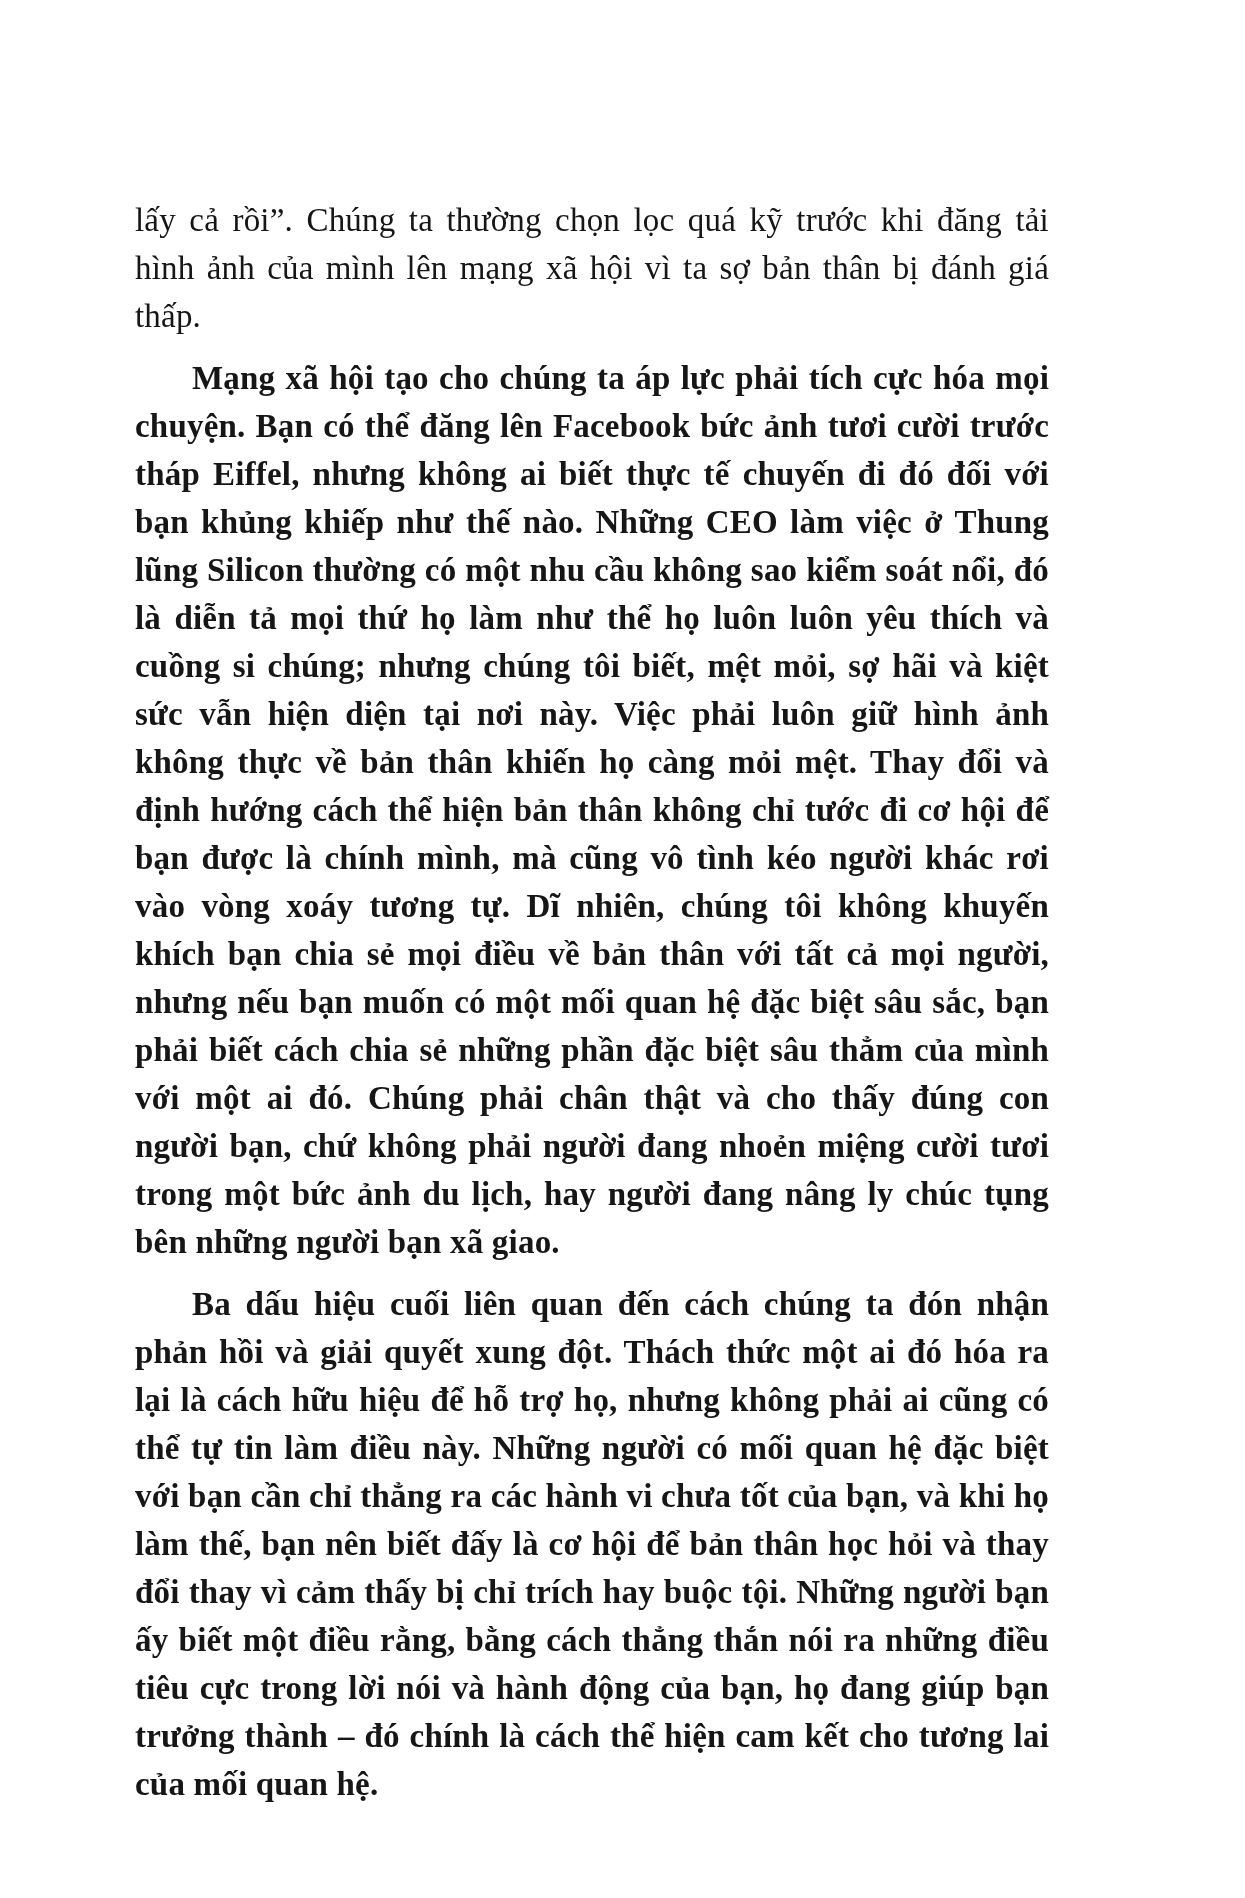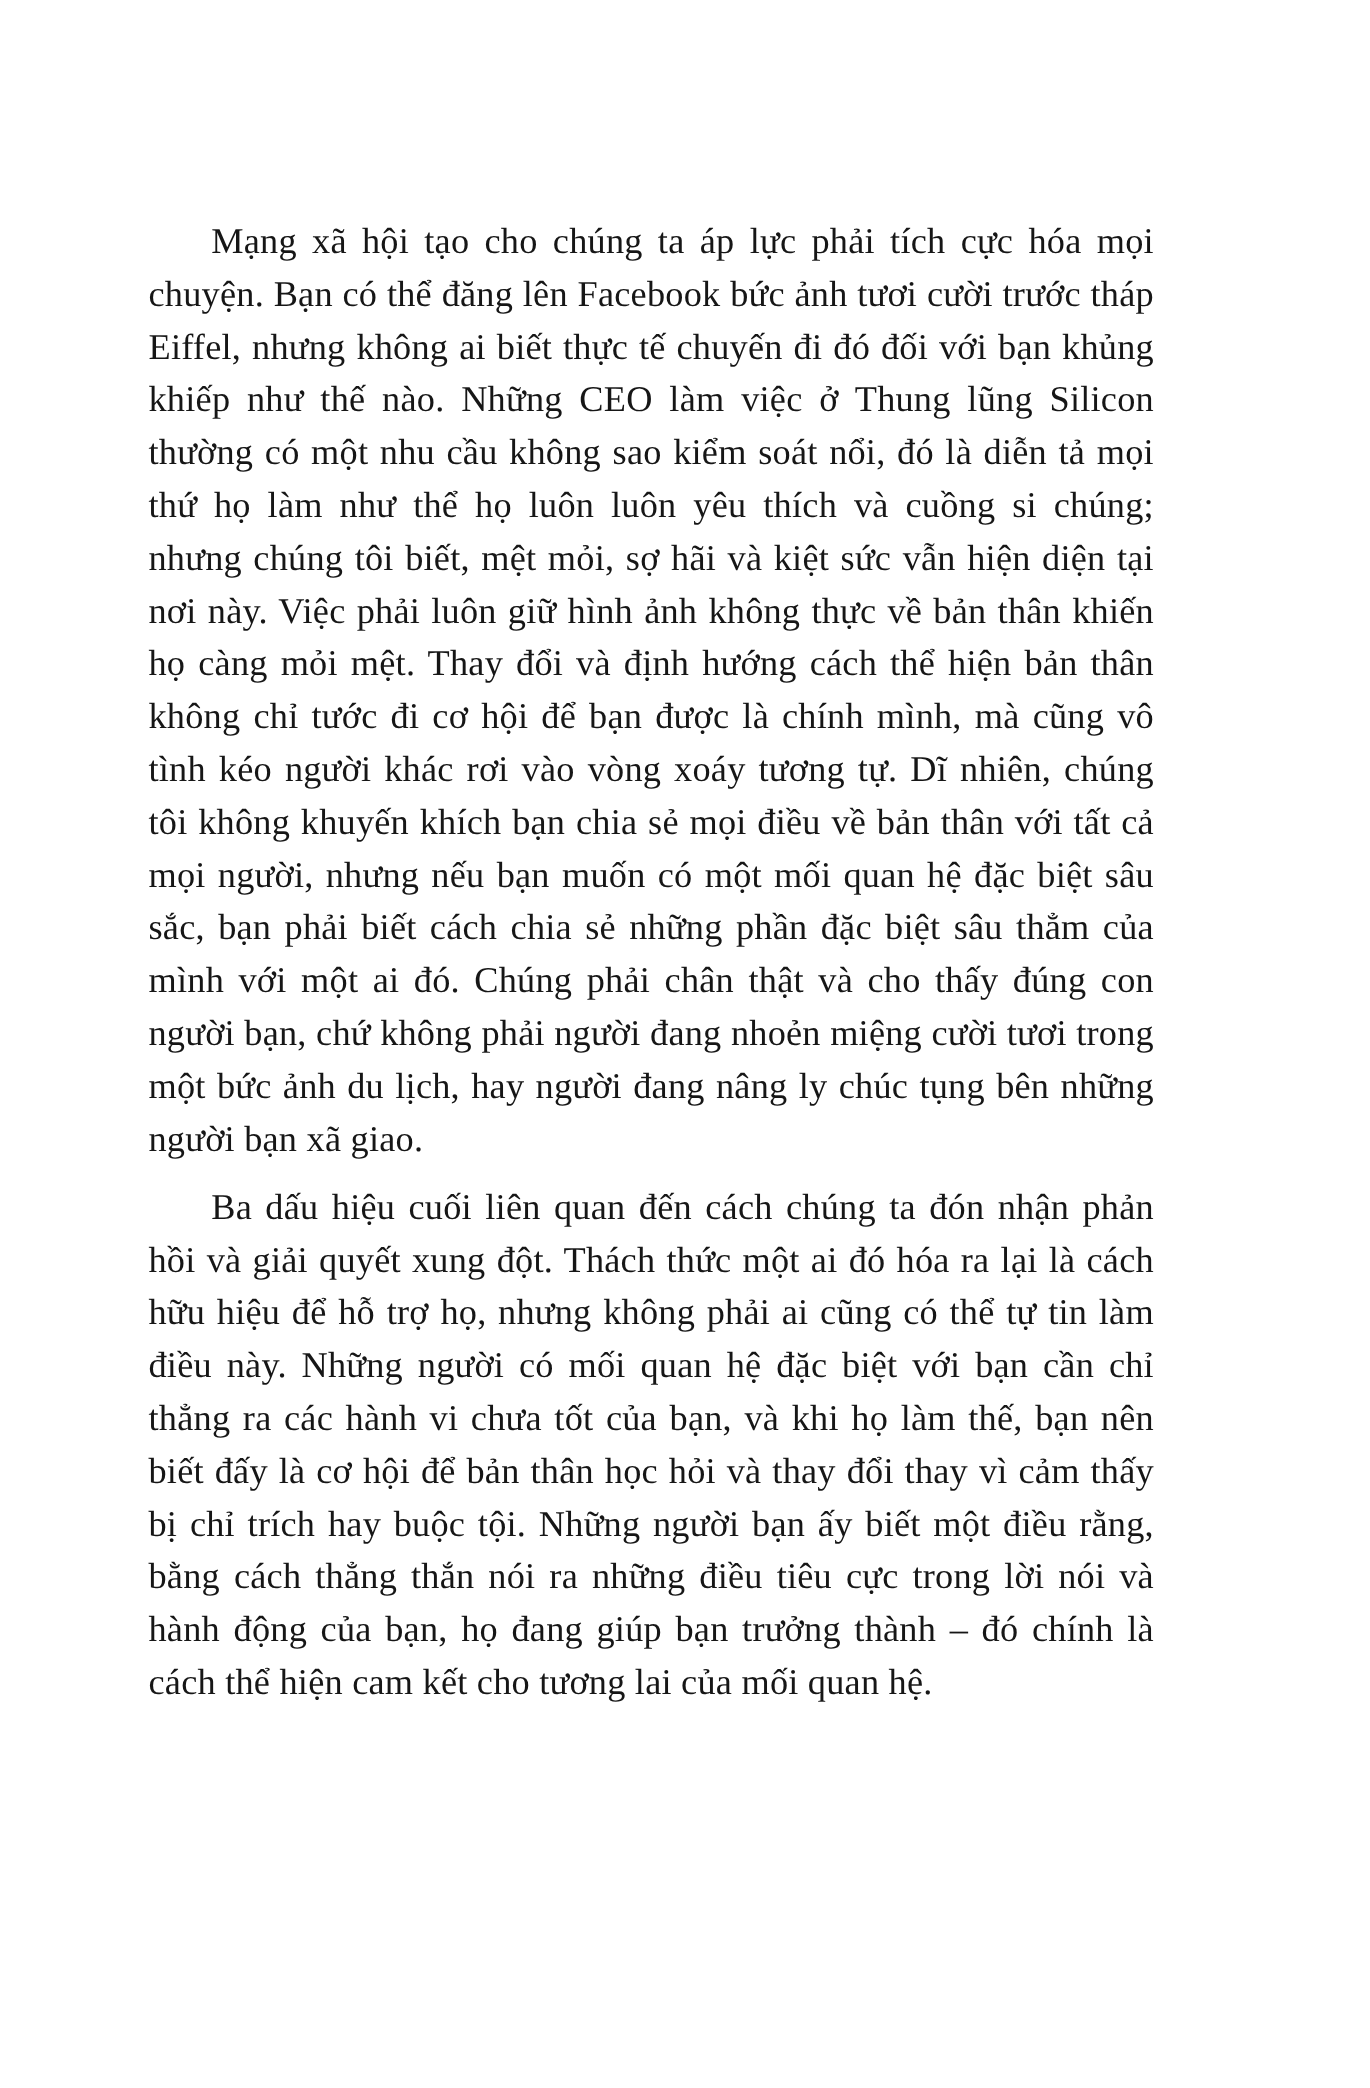--- a/index.html
+++ b/index.html
@@ -24,29 +24,31 @@
   .page-text p {
     margin: 0;
     font-size: 33px;
     line-height: 48px;
     text-align: justify;
     text-justify: inter-word;
     letter-spacing: 0.2px;
   }
   .page-text p + p {
     margin-top: 14px;
+    font-weight: bold;
   }
   .page-text p.indented {
     text-indent: 57px;
   }
   .page-text p:last-child {
     
   }
 </style>
 </head>
 <body>
 
 <div class="page">
   <div class="page-text">
+    <p>lấy cả rồi”. Chúng ta thường chọn lọc quá kỹ trước khi đăng tải hình ảnh của mình lên mạng xã hội vì ta sợ bản thân bị đánh giá thấp.</p>
     <p class="indented">Mạng xã hội tạo cho chúng ta áp lực phải tích cực hóa mọi chuyện. Bạn có thể đăng lên Facebook bức ảnh tươi cười trước tháp Eiffel, nhưng không ai biết thực tế chuyến đi đó đối với bạn khủng khiếp như thế nào. Những CEO làm việc ở Thung lũng Silicon thường có một nhu cầu không sao kiểm soát nổi, đó là diễn tả mọi thứ họ làm như thể họ luôn luôn yêu thích và cuồng si chúng; nhưng chúng tôi biết, mệt mỏi, sợ hãi và kiệt sức vẫn hiện diện tại nơi này. Việc phải luôn giữ hình ảnh không thực về bản thân khiến họ càng mỏi mệt. Thay đổi và định hướng cách thể hiện bản thân không chỉ tước đi cơ hội để bạn được là chính mình, mà cũng vô tình kéo người khác rơi vào vòng xoáy tương tự. Dĩ nhiên, chúng tôi không khuyến khích bạn chia sẻ mọi điều về bản thân với tất cả mọi người, nhưng nếu bạn muốn có một mối quan hệ đặc biệt sâu sắc, bạn phải biết cách chia sẻ những phần đặc biệt sâu thẳm của mình với một ai đó. Chúng phải chân thật và cho thấy đúng con người bạn, chứ không phải người đang nhoẻn miệng cười tươi trong một bức ảnh du lịch, hay người đang nâng ly chúc tụng bên những người bạn xã giao.</p>
     <p class="indented">Ba dấu hiệu cuối liên quan đến cách chúng ta đón nhận phản hồi và giải quyết xung đột. Thách thức một ai đó hóa ra lại là cách hữu hiệu để hỗ trợ họ, nhưng không phải ai cũng có thể tự tin làm điều này. Những người có mối quan hệ đặc biệt với bạn cần chỉ thẳng ra các hành vi chưa tốt của bạn, và khi họ làm thế, bạn nên biết đấy là cơ hội để bản thân học hỏi và thay đổi thay vì cảm thấy bị chỉ trích hay buộc tội. Những người bạn ấy biết một điều rằng, bằng cách thẳng thắn nói ra những điều tiêu cực trong lời nói và hành động của bạn, họ đang giúp bạn trưởng thành – đó chính là cách thể hiện cam kết cho tương lai của mối quan hệ.</p>
   </div>
 </div>
 
 </body></html>

